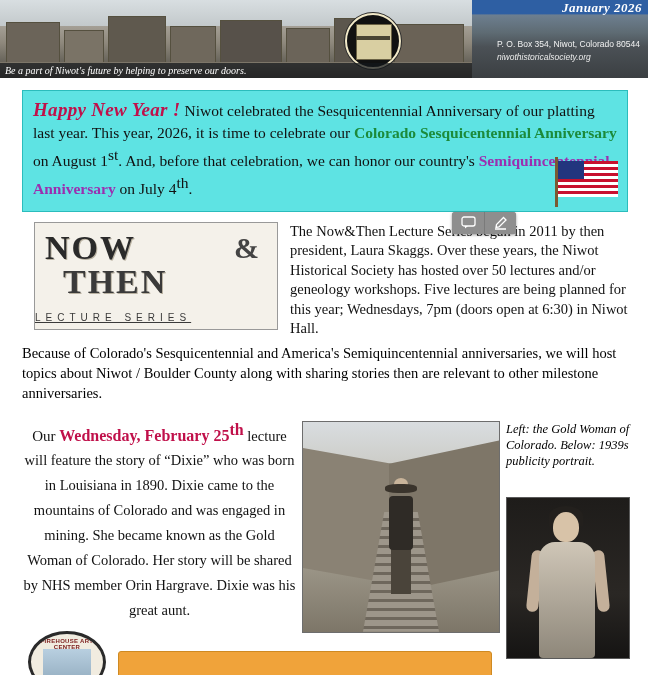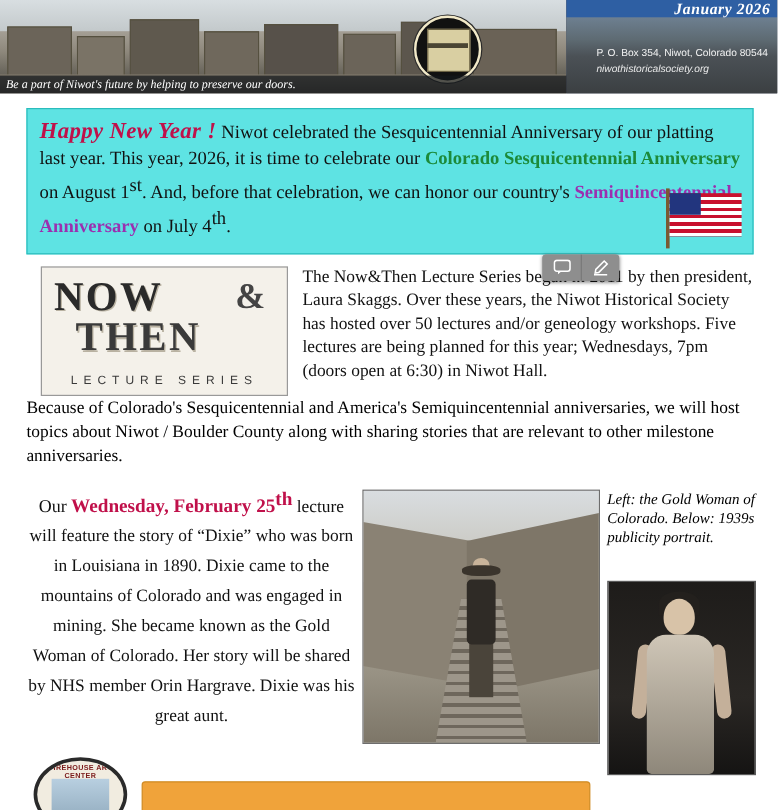--- a/index.html
+++ b/index.html
@@ -177,21 +177,21 @@
     background: #7a5a32;
   }
 
   
   .nt-wrap {
     position: relative;
     margin: 10px 20px 0 34px;
   }
   .nt-logo {
     float: left;
-    width: 206px;
+    width: 244px;
     height: 108px;
     border: 1px solid #999;
     background: #f4f1ea;
     position: relative;
     box-sizing: border-box;
     margin-right: 12px;
   }
   .nt-logo .nt-word {
     position: absolute;
     left: 10px; top: 6px;
@@ -216,25 +216,26 @@
     position: absolute;
     right: 18px; top: 8px;
     font-family: "Liberation Serif", serif;
     font-size: 30px;
     font-weight: bold;
     color: #444;
   }
   .nt-logo .nt-sub {
     position: absolute;
     left: 0; right: 0; bottom: 6px;
-    text-align: center;
+    text-align: left;
     font-family: "Liberation Sans", sans-serif;
     font-size: 10px;
     letter-spacing: 5px;
     color: #3a3a3a;
+    text-decoration: underline;
   }
   .nt-text {
     font-family: "Liberation Serif", serif;
     font-size: 14.5px;
     line-height: 19.5px;
     color: #111;
   }
   .nt-para2 {
     clear: both;
     margin: 4px 22px 0 22px;
@@ -463,21 +464,21 @@
   <div class="nt-logo">
     <div class="nt-word">NOW</div>
     <div class="nt-amp">&amp;</div>
     <div class="nt-word2">THEN</div>
     <div class="nt-sub">LECTURE SERIES</div>
   </div>
 
   <div class="nt-text">The Now&amp;Then Lecture Series began in 2011 by then president, Laura Skaggs.  Over these years, the Niwot Historical Society has hosted over 50 lectures and/or geneology workshops. Five lectures are being planned for this year; Wednesdays, 7pm (doors open at 6:30) in Niwot Hall.</div>
 </div>
 
-<div class="nt-para2">Because of Colorado's Sesquicentennial and America's Semiquincentennial anniversaries, we will host topics about Niwot / Boulder County along with sharing stories that are relevant to other milestone anniversaries.</div>
+<div class="nt-para2">Because of Colorado's Sesquicentennial and America's Semiquincentennial anniversaries, we will host topics about Niwot / Boulder County along with sharing stories then are relevant to other milestone anniversaries.</div>
 
 <div class="dixie-wrap">
 
   <div class="dixie-text">
     <span class="dixie-head-our">Our</span>
     <span class="dixie-date">Wednesday, February 25</span><sup class="dixie-date">th</sup>
     <span>lecture will feature the story of “Dixie” who was born in Louisiana in 1890. Dixie came to the mountains of Colorado and was engaged in mining.  She became known as the Gold Woman of Colorado. Her story will be shared by NHS member Orin Hargrave.  Dixie was his great aunt.</span>
   </div>
 
   <div class="photo-center">

